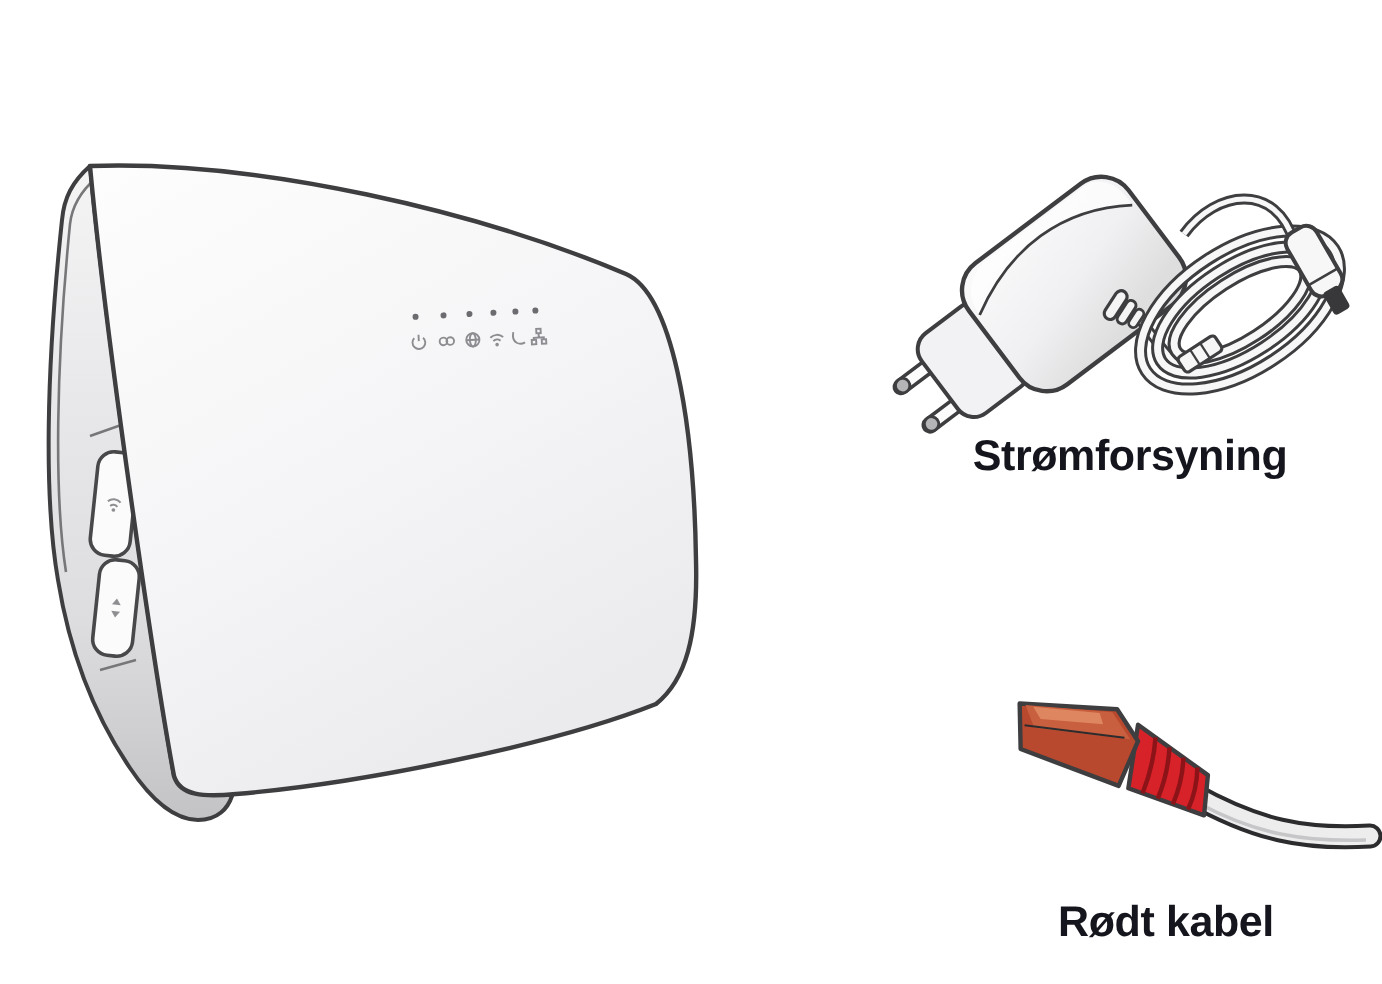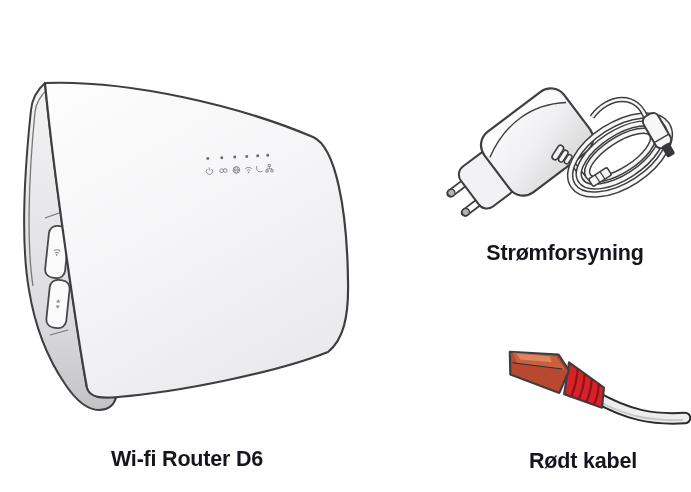--- a/index.html
+++ b/index.html
@@ -16,21 +16,21 @@
   html,body{margin:0;padding:0;}
   .canvas{
     position:relative;width:691px;height:492px;background:var(--background);
     overflow:hidden;font-family:"Liberation Sans",sans-serif;
   }
   .figure-label{
     position:absolute;font-weight:bold;font-size:21.5px;line-height:26px;
     color:var(--label-text);text-align:center;letter-spacing:-0.2px;
   }
   #router-label{left:37px;top:446px;width:300px;}
-  #power-label{left:440px;top:240px;width:250px;}
+  #power-label{left:440px;top:215px;width:250px;}
   #cable-label{left:458px;top:448px;width:250px;}
   svg{position:absolute;display:block;}
   #router-svg{left:20px;top:70px;}
   #power-svg{left:440px;top:55px;}
   #cable-svg{left:500px;top:325px;}
   .ol{stroke:var(--outline);}
   .seam{stroke:#77777a;fill:none;}
   .ledicon{stroke:#8d8d91;fill:none;stroke-width:0.95;}
   .leddot{fill:#6c6c70;}
   .btn{fill:#fbfbfc;stroke:#48484a;stroke-width:1.8;}
@@ -205,17 +205,16 @@
       <path class="red-rib" stroke-width="2.2" d="M 86 15.4 q 2.5 12 0.5 23.9"></path>
       <path class="red-rib" stroke-width="2.2" d="M 94 18.6 q 2.5 11 0.5 21.5"></path>
 
       <polygon points="0,9 48,0 62,13 58,37 6,31" class="conn-fill ol" stroke-width="2.2" stroke-linejoin="round"></polygon>
       <polygon class="conn-top" points="3,9 46,2 58,13 10,19"></polygon>
       <polygon class="conn-hl" points="7,9 40,4 43,9 12,14"></polygon>
       <path d="M 5 19 L 55 13" stroke="#2c2c2e" stroke-width="1" fill="none"></path>
     </g>
   </svg>
 
-  <div class="figure-label" id="router-label">Wi-fi Router D6</div>
   <div class="figure-label" id="power-label">Strømforsyning</div>
   <div class="figure-label" id="cable-label">Rødt kabel</div>
 
 </div>
 
 </body></html>

